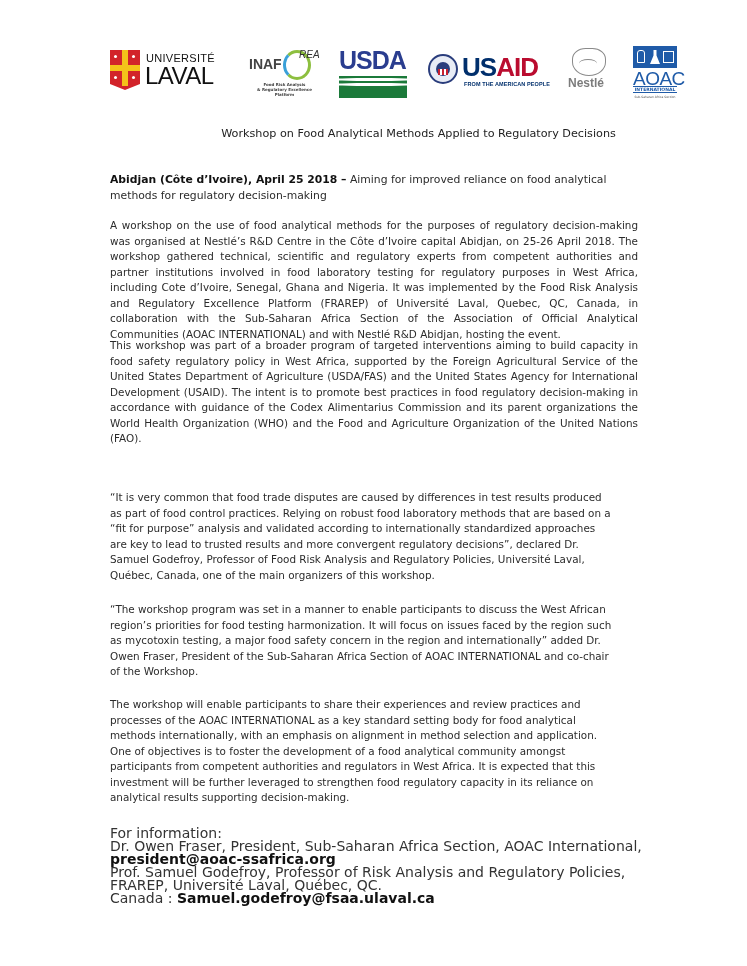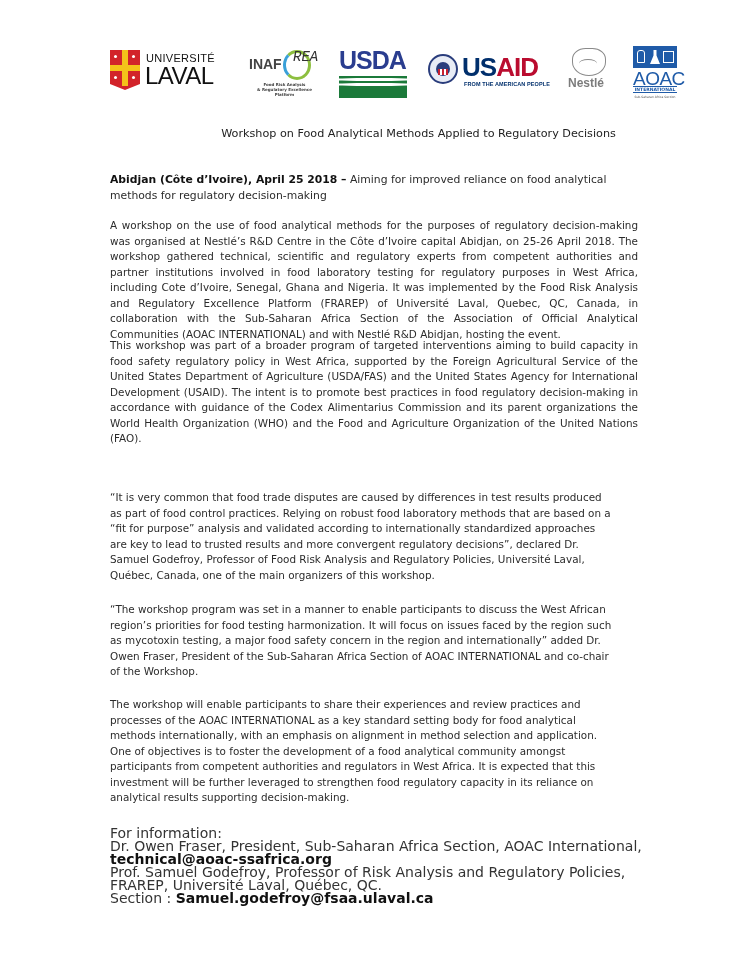--- a/index.html
+++ b/index.html
@@ -15,21 +15,21 @@
       clip-path: polygon(0 0,100% 0,100% 85%,50% 100%,0 85%); }
     .laval .shield .cross-v { position: absolute; left: 12px; top: 0; width: 6px; height: 36px; background: #f4c21a; }
     .laval .shield .cross-h { position: absolute; left: 0; top: 15px; width: 30px; height: 6px; background: #f4c21a; }
     .laval .shield .dot { position: absolute; width: 3px; height: 3px; background: #fff; border-radius: 50%; }
     .laval .t1 { position: absolute; left: 36px; top: 2px; font-family: "Liberation Sans", sans-serif; font-size: 11px; letter-spacing: 0.3px; color: #111; }
     .laval .t2 { position: absolute; left: 35px; top: 12px; font-family: "Liberation Sans", sans-serif; font-size: 24px; color: #111; letter-spacing: -0.5px; }
 
     .inaf { left: 137px; top: 2px; width: 75px; height: 56px; }
     .inaf .word { position: absolute; left: 2px; top: 10px; font-family: "Liberation Sans", sans-serif; font-weight: bold; font-size: 14px; color: #444; }
     .inaf .ring { position: absolute; left: 36px; top: 4px; width: 22px; height: 24px; border: 3px solid #8dbf3f; border-left-color: #3aa0d8; border-radius: 50%; }
-    .inaf .rea { position: absolute; left: 46px; top: 3px; font-family: Liberation Mono, monospace; font-style: italic; font-size: 14px; color: #333; }
+    .inaf .rea { position: absolute; left: 52px; top: 3px; font-family: Liberation Sans, sans-serif; font-style: italic; font-size: 10px; color: #333; }
     .inaf .sub { position: absolute; left: 0; top: 36px; width: 75px; text-align: center; font-size: 4px; line-height: 5px; color: #444; font-weight: bold; }
 
     .usda { left: 229px; top: 2px; width: 68px; height: 52px; }
     .usda .word { position: absolute; left: 0; top: 0; font-family: "Liberation Sans", sans-serif; font-weight: bold; font-size: 25px; color: #2a3d8f; letter-spacing: -1px; }
     .usda .field { position: absolute; left: 0; top: 30px; width: 68px; height: 22px; background: #1b7a3a; overflow: hidden; }
     .usda .field .stripe { position: absolute; left: -10px; width: 90px; height: 3px; background: #fff; border-radius: 50%; }
 
     .usaid { left: 318px; top: 8px; width: 130px; height: 40px; }
     .usaid .seal { position: absolute; left: 0; top: 2px; width: 30px; height: 30px; border-radius: 50%; border: 2px solid #2a3d7c; background: #e8ecf5; box-sizing: border-box; }
     .usaid .seal .inner { position: absolute; left: 6px; top: 6px; width: 14px; height: 14px; border-radius: 50%; background: #2a3d7c; }
@@ -137,18 +137,18 @@
   <div class="txt dateline"><b>Abidjan (Côte d’Ivoire), April 25 2018 –</b><span> Aiming for improved reliance on food analytical methods for regulatory decision-making</span></div>
 
   <p class="txt justify p1" style="margin:0">A workshop on the use of food analytical methods for the purposes of regulatory decision-making was organised at Nestlé’s R&amp;D Centre in the Côte d’Ivoire capital Abidjan, on 25-26 April 2018. The workshop gathered technical, scientific and regulatory experts from competent authorities and partner institutions involved in food laboratory testing for regulatory purposes in West Africa, including Cote d’Ivoire, Senegal, Ghana and Nigeria. It was implemented by the Food Risk Analysis and Regulatory Excellence Platform (FRAREP) of Université Laval, Quebec, QC, Canada, in collaboration with the Sub-Saharan Africa Section of the Association of Official Analytical Communities (AOAC INTERNATIONAL) and with Nestlé R&amp;D Abidjan, hosting the event.</p>
   <p class="txt justify p2" style="margin:0">This workshop was part of a broader program of targeted interventions aiming to build capacity in food safety regulatory policy in West Africa, supported by the Foreign Agricultural Service of the United States Department of Agriculture (USDA/FAS) and the United States Agency for International Development (USAID). The intent is to promote best practices in food regulatory decision-making in accordance with guidance of the Codex Alimentarius Commission and its parent organizations the World Health Organization (WHO) and the Food and Agriculture Organization of the United Nations (FAO).</p>
   <p class="txt p3" style="margin:0;width:505px">“It is very common that food trade disputes are caused by differences in test results produced as part of food control practices. Relying on robust food laboratory methods that are based on a “fit for purpose” analysis and validated according to internationally standardized approaches are key to lead to trusted results and more convergent regulatory decisions”, declared Dr. Samuel Godefroy, Professor of Food Risk Analysis and Regulatory Policies, Université Laval, Québec, Canada, one of the main organizers of this workshop.</p>
   <p class="txt p4" style="margin:0;width:505px">“The workshop program was set in a manner to enable participants to discuss the West African region’s priorities for food testing harmonization. It will focus on issues faced by the region such as mycotoxin testing, a major food safety concern in the region and internationally” added Dr. Owen Fraser, President of the Sub-Saharan Africa Section of AOAC INTERNATIONAL and co-chair of the Workshop.</p>
   <p class="txt p5" style="margin:0;width:505px">The workshop will enable participants to share their experiences and review practices and processes of the AOAC INTERNATIONAL as a key standard setting  body for food analytical methods internationally, with an emphasis on alignment in method selection and application. One of objectives is to foster the development of a food analytical community amongst participants from competent authorities and regulators in West Africa. It is expected that this investment will be further leveraged to strengthen food regulatory capacity in its reliance on analytical results supporting decision-making.</p>
 
   <div class="info">
     <div>For information:</div>
-    <div><span>Dr. Owen Fraser, President, Sub-Saharan Africa Section, AOAC International, </span><span class="em">technical@aoac-ssafrica.org</span></div>
+    <div><span>Dr. Owen Fraser, President, Sub-Saharan Africa Section, AOAC International, </span><span class="em">president@aoac-ssafrica.org</span></div>
     <div>Prof. Samuel Godefroy, Professor of Risk Analysis and Regulatory Policies, FRAREP, Université Laval, Québec, QC.</div>
-    <div><span>Section : </span><span class="em">Samuel.godefroy@fsaa.ulaval.ca</span></div>
+    <div><span>Canada : </span><span class="em">Samuel.godefroy@fsaa.ulaval.ca</span></div>
   </div>
 
 </div>
 
 </body></html>

